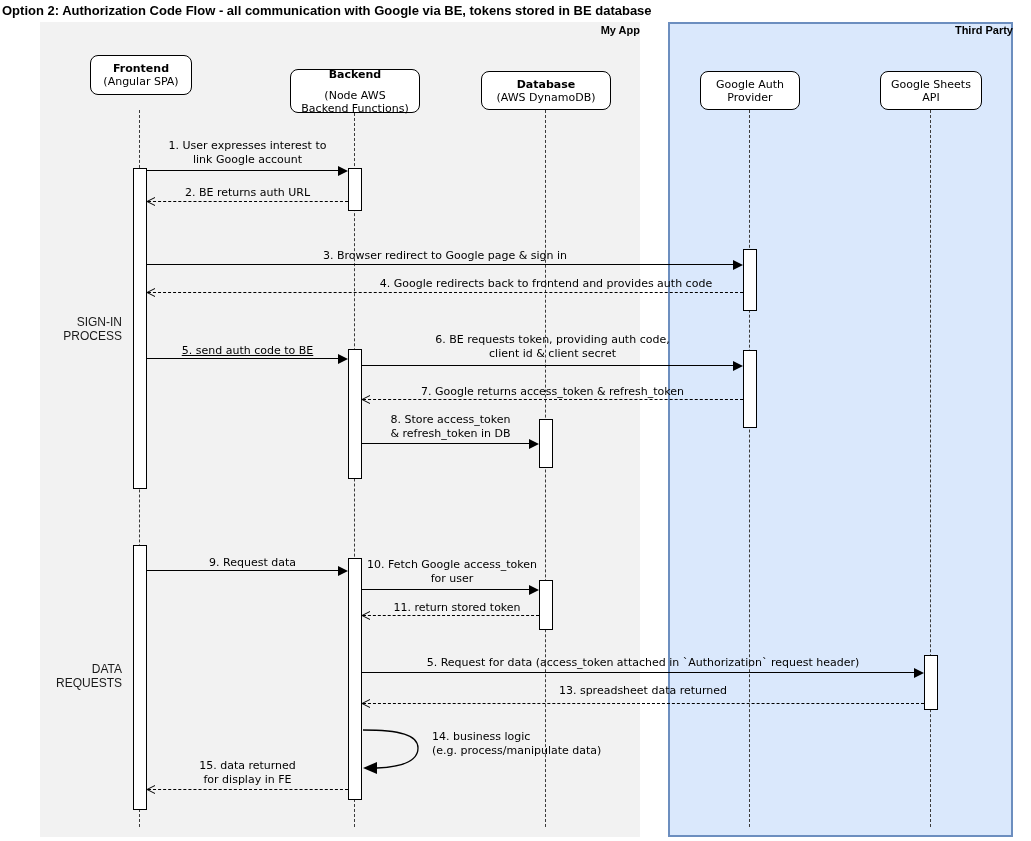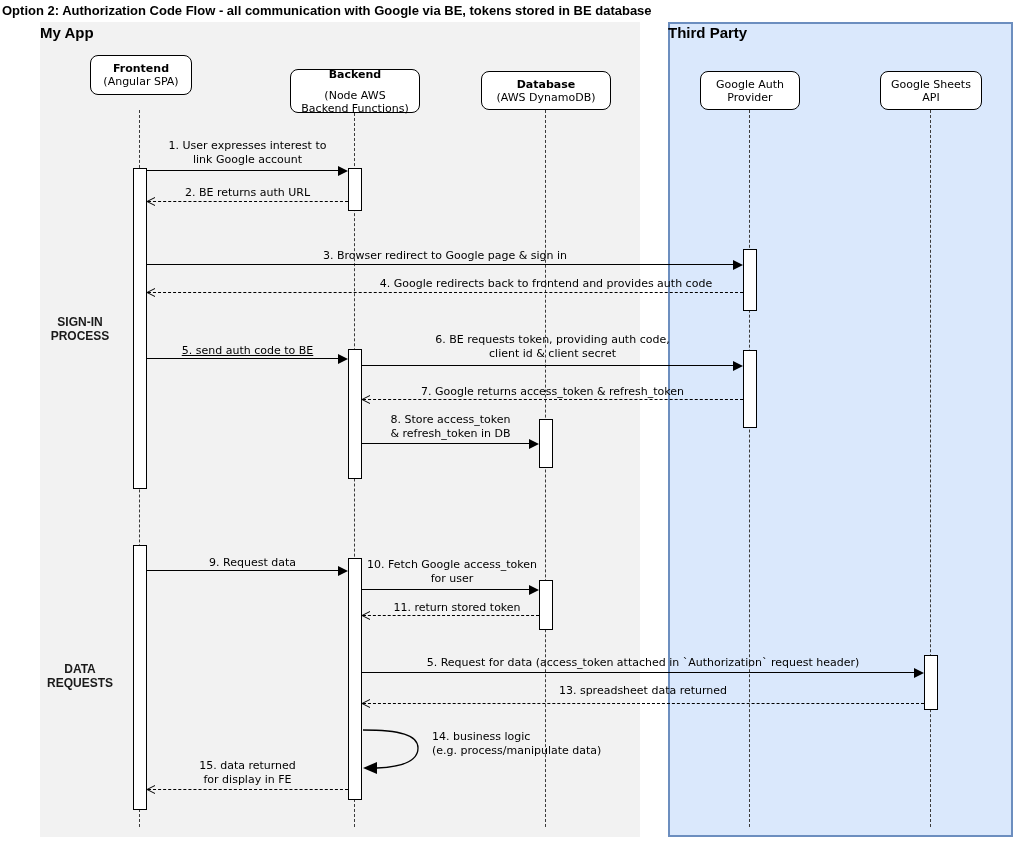--- a/index.html
+++ b/index.html
@@ -4,42 +4,42 @@
 <style>
   html,body{margin:0;padding:0;background:#fff;}
   .canvas{position:relative;width:1031px;height:841px;background:#ffffff;
           font-family:"DejaVu Sans",sans-serif;color:#000;overflow:hidden;}
   .diagram-title{position:absolute;left:2px;top:3px;font-family:"Liberation Sans",sans-serif;
           font-weight:bold;font-size:13px;white-space:nowrap;}
   .group-box{position:absolute;top:22px;height:815px;box-sizing:border-box;z-index:0;}
   .box-myapp{left:40px;width:600px;background:#f2f2f2;}
   .box-third{left:668px;width:345px;background:#dae8fc;border:2px solid #6c8ebf;}
   .group-title{position:absolute;top:24px;font-family:"Liberation Sans",sans-serif;
-          font-weight:bold;font-size:15px;text-align:left;z-index:1;}
+          font-weight:bold;font-size:11px;text-align:right;z-index:1;}
   .gt-myapp{left:40px;width:600px;}
   .gt-third{left:668px;width:345px;}
   .lifeline{position:absolute;width:0;border-left:1px dashed #3b3b3b;top:110px;height:717px;z-index:1;}
   .participant{position:absolute;background:#fff;border:1px solid #000;border-radius:8px;
           display:flex;flex-direction:column;align-items:center;justify-content:center;
           font-size:11px;line-height:13px;text-align:center;z-index:2;box-sizing:border-box;}
   .pname{white-space:pre-line;}
   .pbold .pname{font-weight:bold;}
   .psub{white-space:pre-line;}
   .actbar{position:absolute;width:14px;background:#fff;border:1px solid #000;box-sizing:border-box;z-index:3;}
   .line{position:absolute;height:0;z-index:4;}
   .solid{border-top:1px solid #000;}
   .dashed{border-top:1px dashed #000;}
   .head-r{position:absolute;width:0;height:0;border-top:5px solid transparent;
           border-bottom:5px solid transparent;border-left:10px solid #000;z-index:5;}
   .head-open{position:absolute;z-index:5;}
   .mlabel{position:absolute;font-size:11px;line-height:14px;text-align:center;
           white-space:pre-line;z-index:6;}
   .mlabel.left{text-align:left;}
   .section-label{position:absolute;font-family:"Liberation Sans",sans-serif;font-size:12px;
-          line-height:14px;color:#1a1a1a;text-align:center;white-space:pre-line;z-index:6;font-weight:bold;}
+          line-height:14px;color:#1a1a1a;text-align:right;white-space:pre-line;z-index:6;}
   .selfloop{position:absolute;z-index:4;}
 </style>
 </head>
 <body>
 
 <div class="canvas">
 
   <div class="diagram-title">Option 2: Authorization Code Flow - all communication with Google via BE, tokens stored in BE database</div>
 
   <div class="group-box box-myapp"></div>

